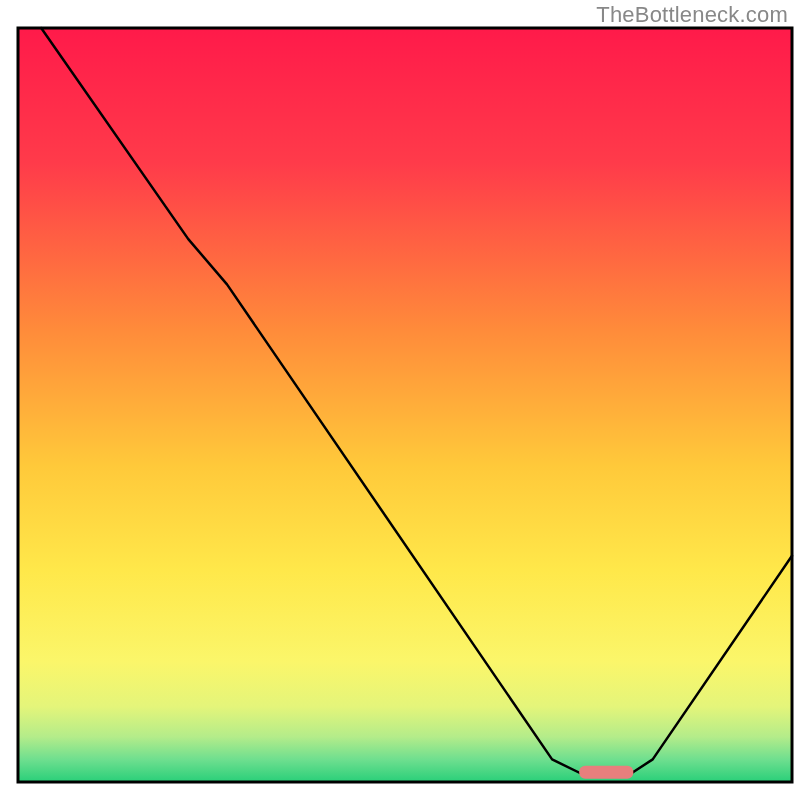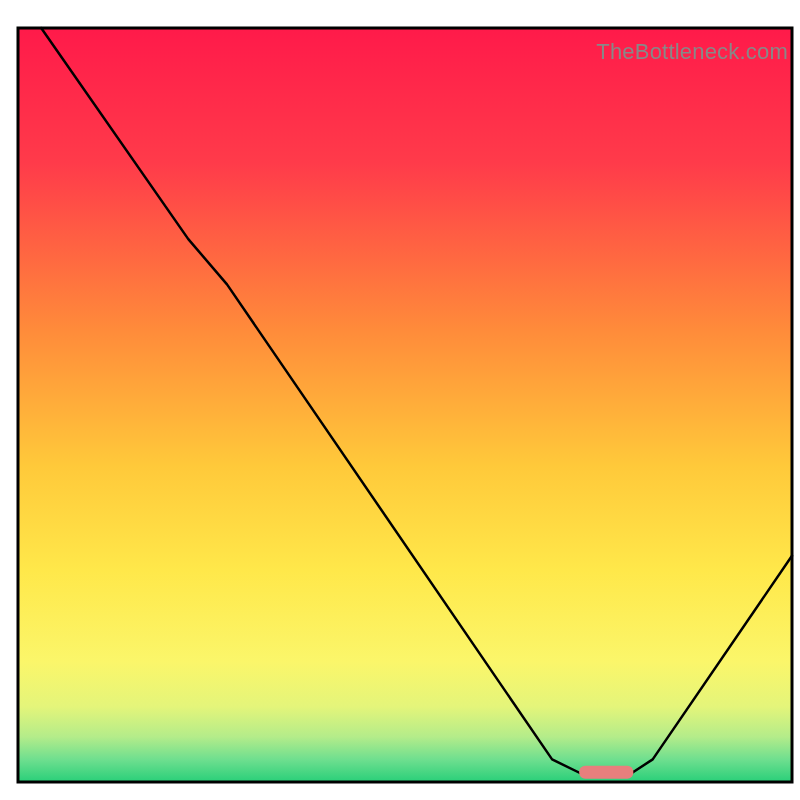--- a/index.html
+++ b/index.html
@@ -17,21 +17,20 @@
     height: 800px;
   }
   .watermark {
     position: absolute;
     top: 2px;
     right: 12px;
     font-size: 22px;
     font-weight: 500;
     color: #888888;
     letter-spacing: 0.2px;
-    margin-top: 37px;
   }
   svg {
     display: block;
   }
 </style>
 </head>
 <body>
 
 <div class="container">
   <div class="watermark">TheBottleneck.com</div>

